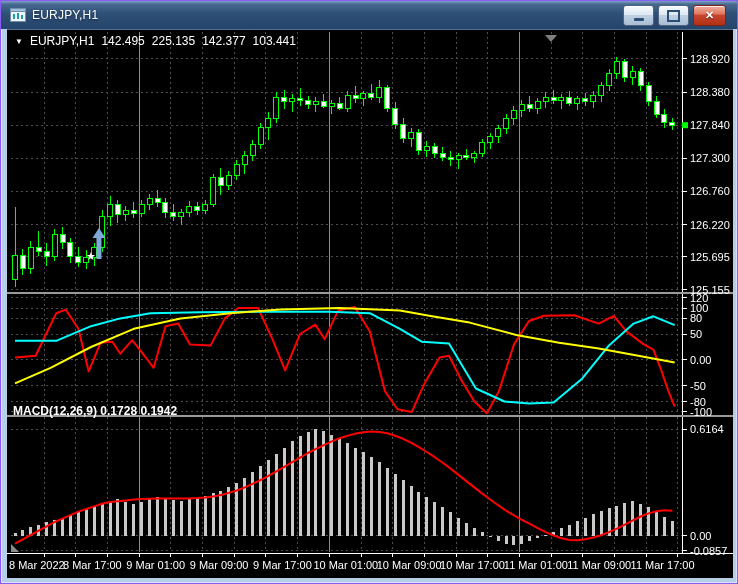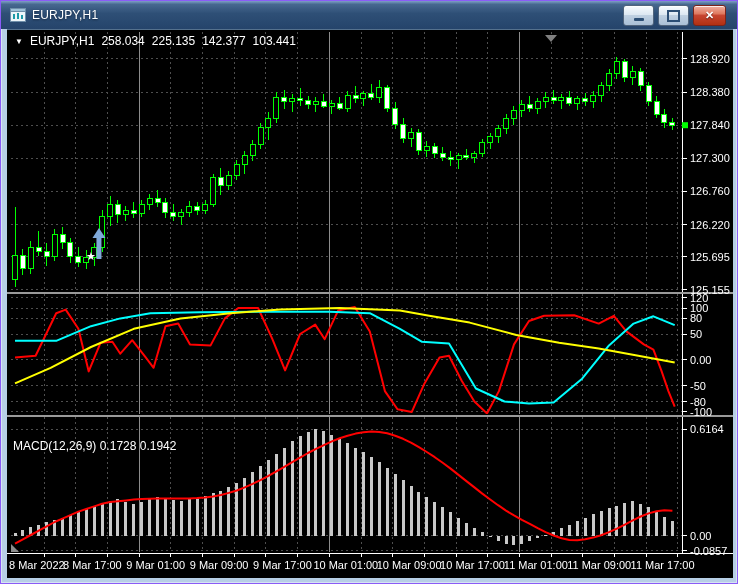--- a/index.html
+++ b/index.html
@@ -20,21 +20,21 @@
   .glyph-min{width:10px;height:3px;background:#2c4e74;border-radius:1px;margin-top:7px;}
   .glyph-restore{width:9px;height:8px;border:2px solid #2c4e74;background:transparent;}
   .glyph-close{color:#fff;font-size:11px;font-weight:bold;text-shadow:0 1px 1px #5e140b;line-height:1;}
   .client{position:absolute;left:6px;top:28px;width:726px;height:548px;background:#000;border-top:1px solid #55718d;box-sizing:content-box;}
   .client svg{position:absolute;left:0;top:0;}
   svg text{font-family:"Liberation Sans",sans-serif;font-size:11px;fill:#ffffff;}
   .overlay{position:absolute;color:#fff;font-size:12px;pointer-events:none;white-space:nowrap;}
   .chart-header{left:8px;top:4px;display:flex;gap:7px;align-items:center;}
   .dd-glyph{font-size:8px;line-height:1;padding-top:1px;}
   .osc-label{left:6px;top:265px;}
-  .macd-label{left:6px;top:409px;}
+  .macd-label{left:6px;top:374px;font-weight:bold;}
 </style>
 </head>
 <body>
 
 <div class="window">
   <div class="titlebar">
     <svg class="win-icon" viewBox="0 0 16 16">
       <rect x="0.5" y="1.5" width="15" height="13" fill="#eef6fa" stroke="#6f8faa"></rect>
       <rect x="0.5" y="1.5" width="15" height="3" fill="#9fc2d8" stroke="#6f8faa"></rect>
       <rect x="3" y="7" width="2" height="5" fill="#1e9aa8"></rect>
@@ -500,20 +500,20 @@
           <text x="465.52" y="539" text-anchor="middle" fill="#ffffff">10 Mar 17:00</text>
           <text x="528.88" y="539" text-anchor="middle" fill="#ffffff">11 Mar 01:00</text>
           <text x="592.24" y="539" text-anchor="middle" fill="#ffffff">11 Mar 09:00</text>
           <text x="655.6" y="539" text-anchor="middle" fill="#ffffff">11 Mar 17:00</text>
         </g>
       </svg>
 
     <div class="overlay chart-header">
       <span class="dd-glyph">▼</span>
       <span>EURJPY,H1</span>
-      <span>258.034</span>
+      <span>142.495</span>
       <span>225.135</span>
       <span>142.377</span>
       <span>103.441</span>
     </div>
     <div class="overlay macd-label">MACD(12,26,9) 0.1728 0.1942</div>
   </div>
 </div>
 
 </body></html>

